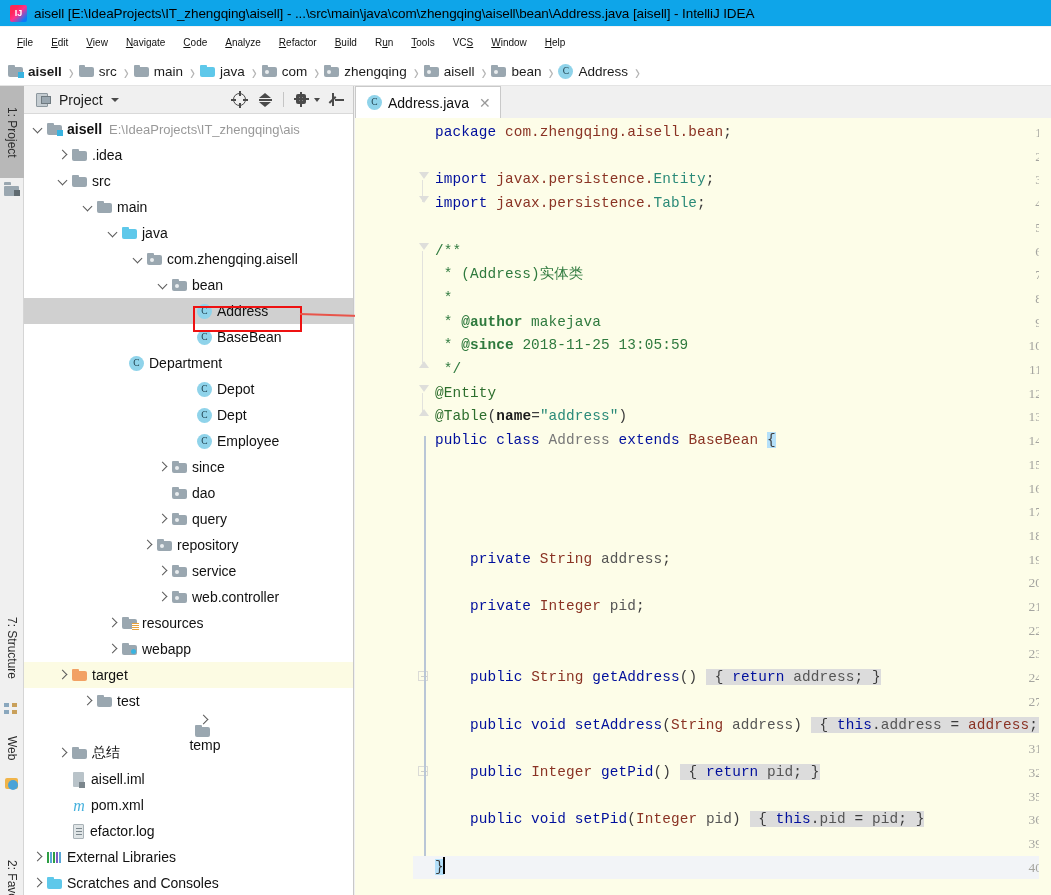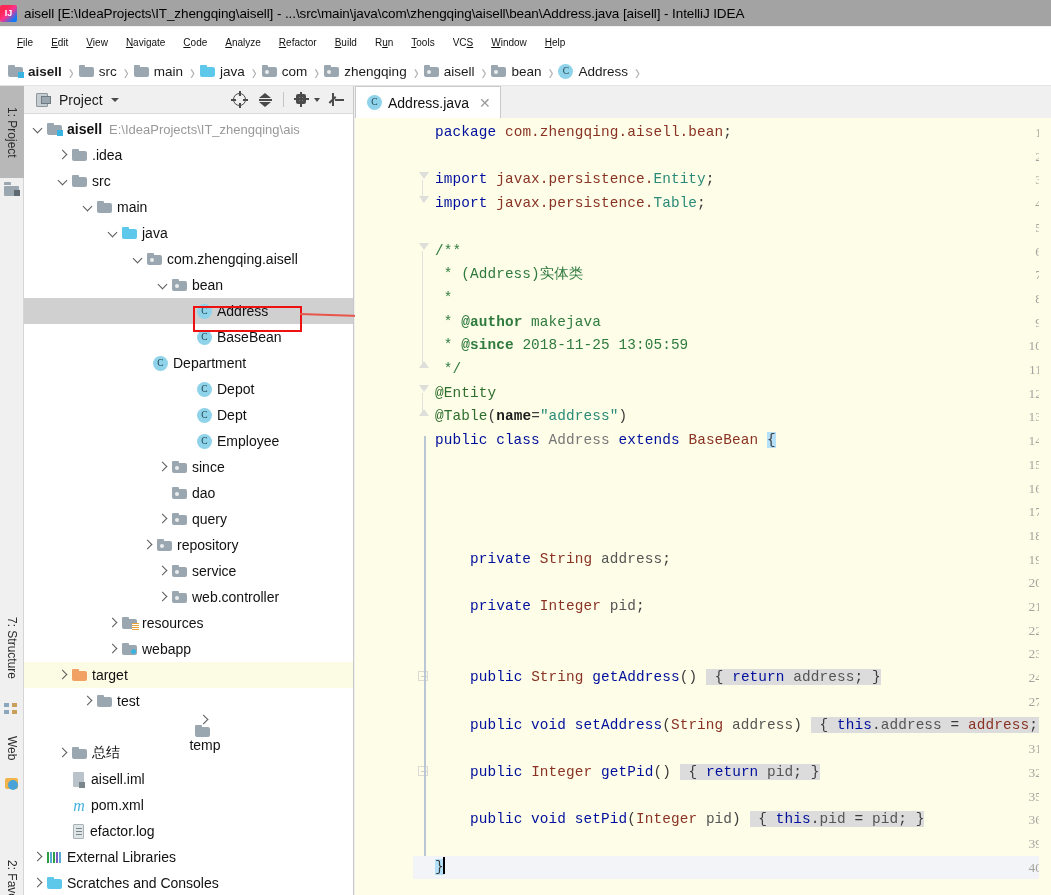--- a/index.html
+++ b/index.html
@@ -10,23 +10,23 @@
     font-family: "Liberation Sans", sans-serif;
     font-size: 13px;
     color: #000;
     -webkit-font-smoothing: antialiased;
   }
   #app { position: relative; width: 1051px; height: 895px; }
 
   
   .titlebar {
     position: absolute; top: 0; left: 0; width: 1051px; height: 27px;
-    background: #a3a3a3;
+    background: #0ea5e9;
     display: flex; align-items: center;
-    padding-left: 0;
+    padding-left: 10px;
     border-bottom: 1px solid #f3f3f3;
   }
   .ij-logo {
     width: 17px; height: 17px; margin-right: 7px;
     border-radius: 2px; position: relative; flex: none;
     background: linear-gradient(135deg,#fe2857 0%,#fe2857 28%,#ff318c 50%,#087cfa 86%);
     overflow: hidden;
   }
   .ij-logo::after {
     content: "IJ"; position: absolute; left: 0; top: 0; right: 0; bottom: 0;
@@ -459,21 +459,21 @@
         <div class="row sel" style="padding-left: 158px;">
           <span class="arrow"></span>
           <span class="ic ic-class"></span>
           <span class="row-label">Address</span>
         </div>
         <div class="row" style="padding-left: 158px;">
           <span class="arrow"></span>
           <span class="ic ic-class"></span>
           <span class="row-label">BaseBean</span>
         </div>
-        <div class="row" style="padding-left: 114px;">
+        <div class="row" style="padding-left: 90px;">
           <span class="arrow"></span>
           <span class="ic ic-class"></span>
           <span class="row-label">Department</span>
         </div>
         <div class="row" style="padding-left: 158px;">
           <span class="arrow"></span>
           <span class="ic ic-class"></span>
           <span class="row-label">Depot</span>
         </div>
         <div class="row" style="padding-left: 158px;">

